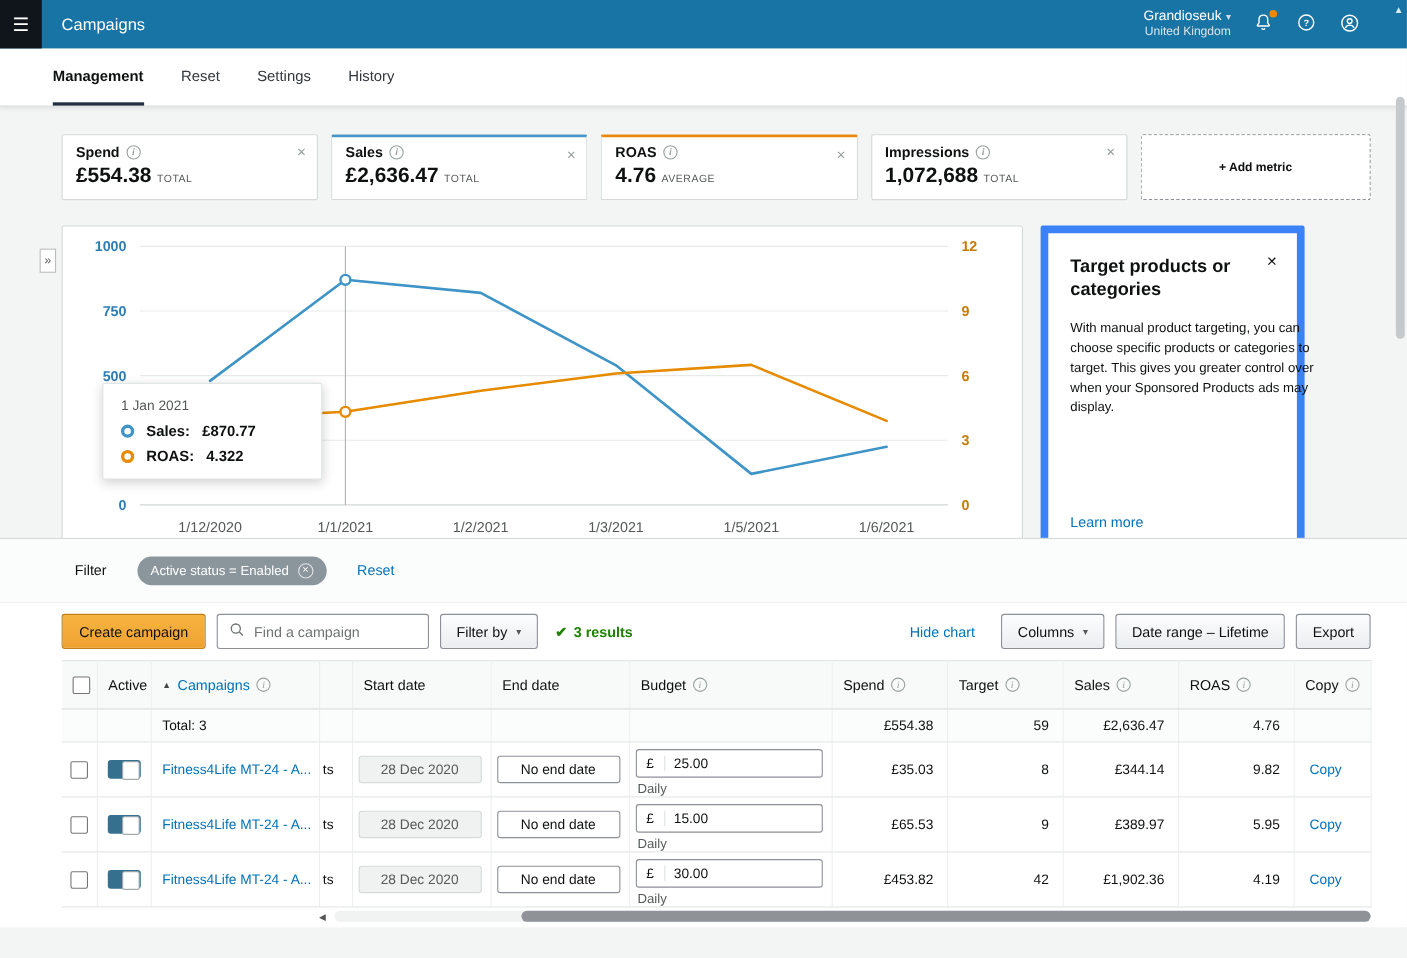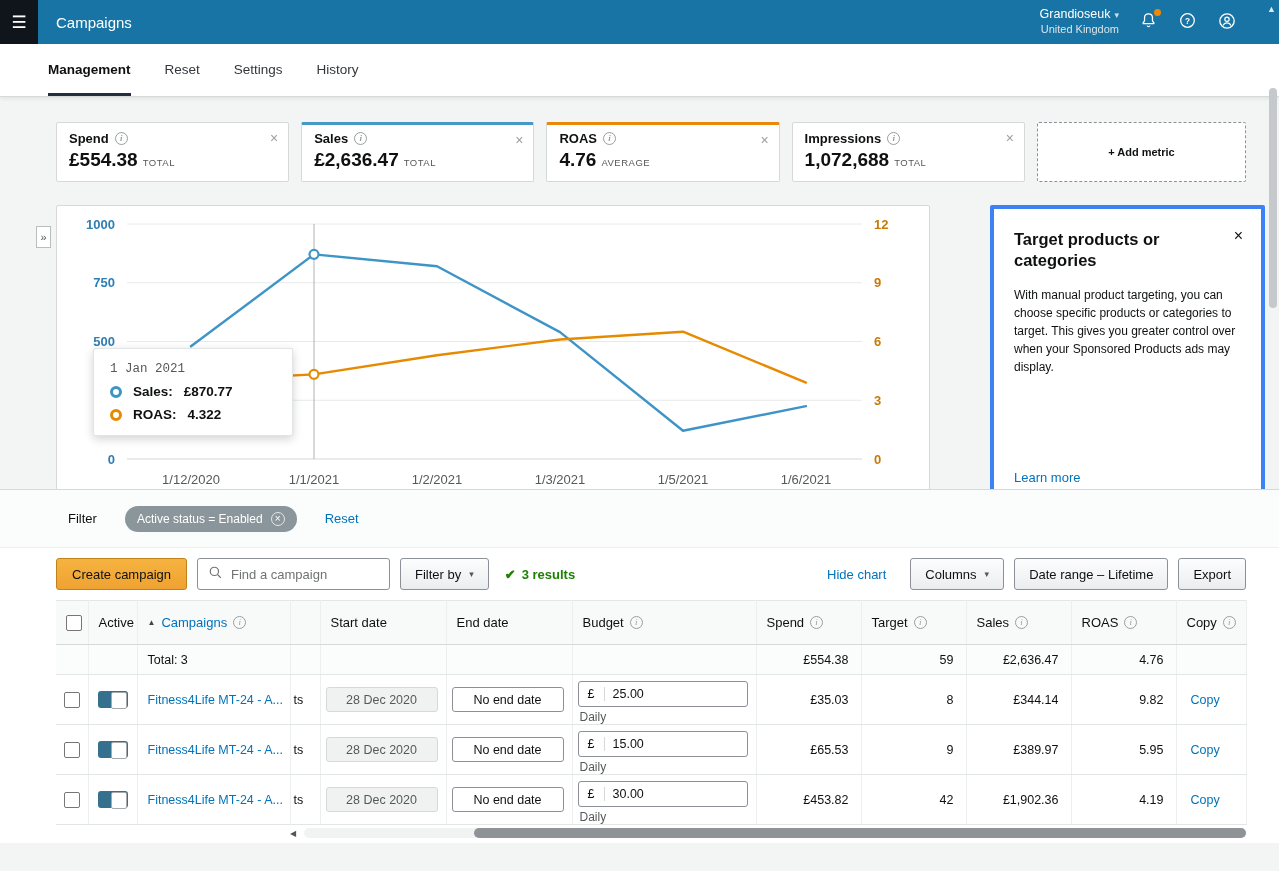--- a/index.html
+++ b/index.html
@@ -32,26 +32,26 @@
   .mcard .top { display:flex; align-items:center; gap:6px; font-weight:bold; font-size:13px; }
   .mcard .close { position:absolute; right:10px; top:7px; color:#9AA0A0; font-size:14px; cursor:pointer; }
   .mcard .val { margin-top:3px; font-size:19px; font-weight:bold; }
   .mcard .qual { font-size:9.5px; font-weight:normal; color:#565959; letter-spacing:.5px; margin-left:5px; }
   .add-metric { flex:1; height:60px; background:#fff; border:1px dashed #8D9096; border-radius:2px; display:flex; align-items:center; justify-content:center; font-size:11px; font-weight:bold; cursor:pointer; }
   .info { display:inline-block; width:13px; height:13px; border:1px solid #98A0A0; border-radius:50%; color:#98A0A0; font-size:9px; line-height:11px; text-align:center; font-family:"Liberation Serif", serif; font-style:italic; flex:0 0 auto; }
   .info::after { content:"i"; }
   
   .chart-card { position:absolute; top:205px; left:56px; width:874px; height:300px; background:#fff; border:1px solid #D5D9D9; border-radius:2px; }
   .chart-tooltip { position:absolute; left:36px; top:142px; width:200px; background:#fff; border:1px solid #E2E5E5; border-radius:2px; box-shadow:0 3px 10px rgba(0,0,0,.18); padding:13px 16px; z-index:5; }
-  .tt-date { font-size:12.5px; color:#565959;font-family:Liberation Mono, monospace; }
+  .tt-date { font-size:12.5px; color:#565959; }
   .tt-row { display:flex; align-items:center; gap:11px; margin-top:8px; font-size:13.5px; font-weight:bold; }
   .tt-dot { width:12px; height:12px; border-radius:50%; border:3.5px solid #888; background:#fff; flex:0 0 auto; }
   .expander { position:absolute; left:36px; top:226px; width:15px; height:22px; background:#fff; border:1px solid #B9BDBD; display:flex; align-items:center; justify-content:center; font-size:11px; color:#555; cursor:pointer; z-index:6; }
   
-  .side-panel { position:absolute; top:205px; left:946px; width:275px; height:300px; background:#fff; border:4px solid #3b82f6; border-radius:2px; padding:20px;margin-left:44px; }
+  .side-panel { position:absolute; top:205px; left:946px; width:240px; height:300px; background:#fff; border:7px solid #3b82f6; border-radius:2px; padding:20px; }
   .sp-title { font-size:16.5px; font-weight:bold; line-height:1.3; width:205px; }
   .sp-close { position:absolute; top:18px; right:18px; font-size:16px; cursor:pointer; }
   .sp-body { margin-top:14px; font-size:12px; line-height:1.5; width:235px; }
   .sp-link { position:absolute; left:20px; bottom:16px; color:#0073BB; font-size:13px; cursor:pointer; }
   
   .table-panel { position:absolute; top:489px; left:0; width:1279px; height:354px; background:#fff; border-top:1px solid #D5D9D9; }
   .filter-row { height:58px; display:flex; align-items:center; padding-left:68px; background:#FBFCFC; border-bottom:1px solid #EFEFEF; }
   .filter-label { margin-right:28px; }
   .chip { background:#8B969C; color:#fff; font-size:12px; border-radius:14px; padding:6px 12px; display:flex; align-items:center; gap:8px; cursor:pointer; }
   .chip-x { width:14px; height:14px; border:1px solid rgba(255,255,255,.75); border-radius:50%; font-size:10px; line-height:12px; text-align:center; }

